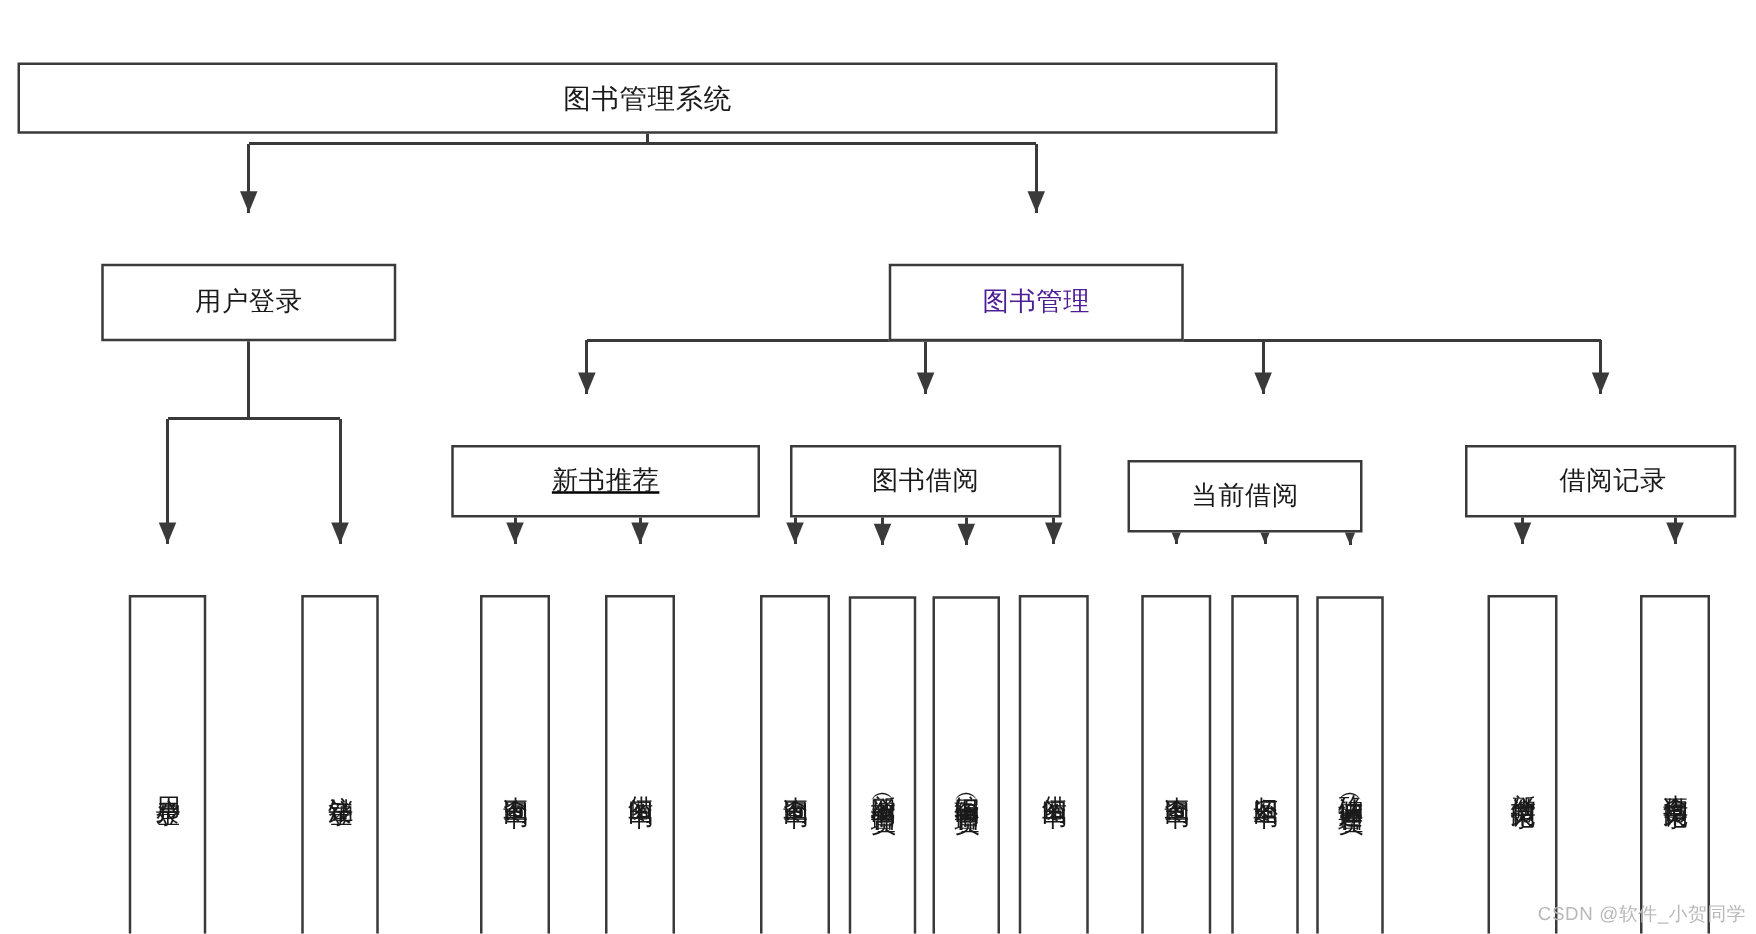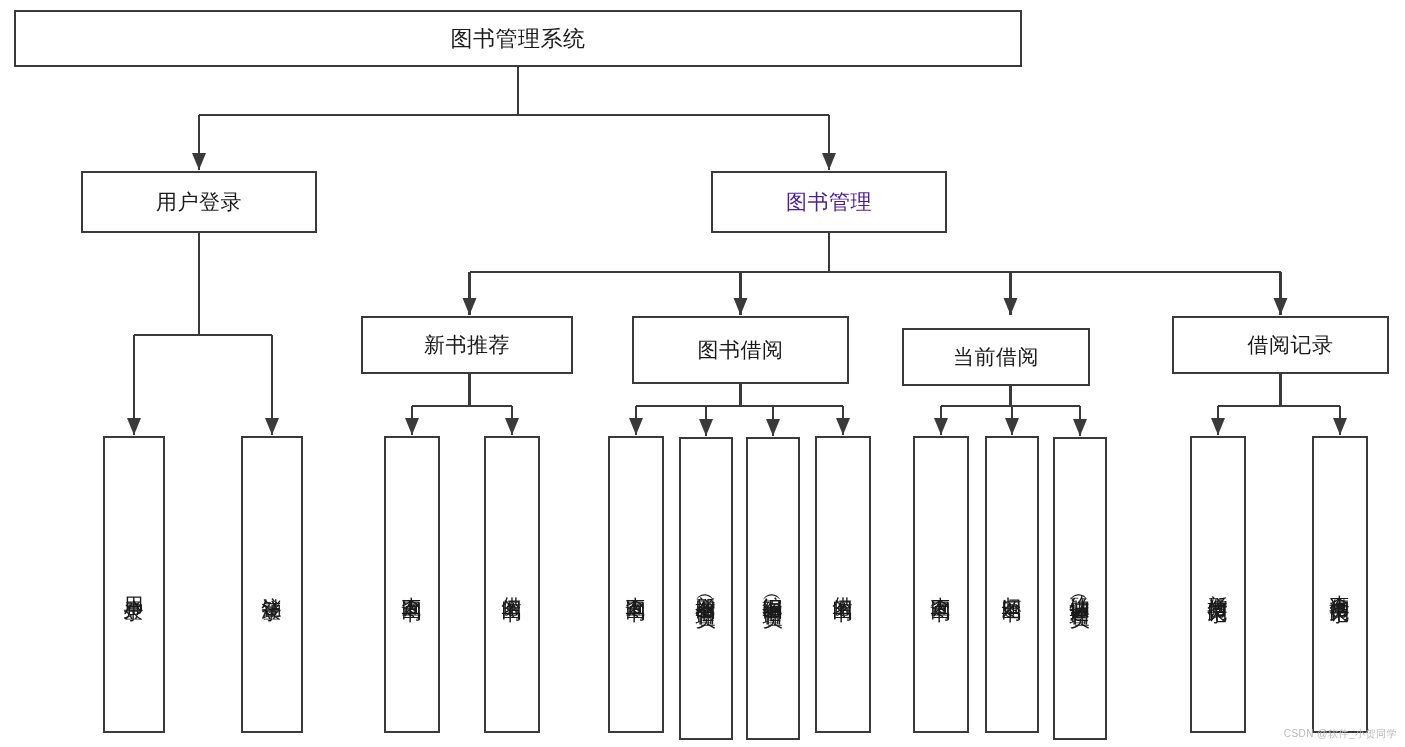--- a/index.html
+++ b/index.html
@@ -24,20 +24,21 @@
   }
   .node-box {
     position: absolute;
     box-sizing: border-box;
     background: #ffffff;
     border: 2px solid #3a3a3a;
     display: flex;
     align-items: center;
     justify-content: center;
     overflow: hidden;
+    margin-top: 40px;
   }
   .node-label {
     color: #1a1a1a;
     text-align: center;
     line-height: 1.18;
     white-space: nowrap;
   }
   .node-box.horizontal .node-label {
     font-size: 21px;
     letter-spacing: 0.5px;
@@ -50,21 +51,21 @@
     font-size: 20px;
     writing-mode: vertical-rl;
     text-orientation: upright;
     letter-spacing: 2px;
     line-height: 1;
   }
   #watermark {
     position: absolute;
     right: 8px;
     bottom: 6px;
-    font-size: 10px;
+    font-size: 15px;
     color: #b8b8b8;
     letter-spacing: 0.5px;
     white-space: nowrap;
     pointer-events: none;
   }
 </style>
 </head>
 <body>
 
 <div id="diagram-root">
@@ -125,24 +126,24 @@
   <div id="node-layer">
       <div class="node-box horizontal root" style="left: 14px; top: 10px; width: 1008px; height: 57px; border-color: rgb(58, 58, 58);">
         <span class="node-label" style="color: rgb(26, 26, 26);">图书管理系统</span>
       </div>
       <div class="node-box horizontal" style="left: 81px; top: 171px; width: 236px; height: 62px; border-color: rgb(58, 58, 58);">
         <span class="node-label" style="color: rgb(26, 26, 26);">用户登录</span>
       </div>
       <div class="node-box horizontal" style="left: 711px; top: 171px; width: 236px; height: 62px; border-color: rgb(58, 58, 58);">
         <span class="node-label" style="color: #4c1d95;">图书管理</span>
       </div>
-      <div class="node-box horizontal" style="left: 361px; top: 316px; width: 212px; height: 58px; border-color: rgb(58, 58, 58);">
+      <div class="node-box horizontal" style="left: 361px; top: 316px; width: 247px; height: 58px; border-color: rgb(58, 58, 58); text-decoration: underline;">
         <span class="node-label" style="color: rgb(26, 26, 26);">新书推荐</span>
       </div>
-      <div class="node-box horizontal" style="left: 632px; top: 316px; width: 217px; height: 68px; border-color: rgb(58, 58, 58);">
+      <div class="node-box horizontal" style="left: 632px; top: 316px; width: 217px; height: 58px; border-color: rgb(58, 58, 58);">
         <span class="node-label" style="color: rgb(26, 26, 26);">图书借阅</span>
       </div>
       <div class="node-box horizontal" style="left: 902px; top: 328px; width: 188px; height: 58px; border-color: rgb(58, 58, 58);">
         <span class="node-label" style="color: rgb(26, 26, 26);">当前借阅</span>
       </div>
       <div class="node-box horizontal" style="left: 1172px; top: 316px; width: 217px; height: 58px; border-color: rgb(58, 58, 58); padding-left: 20px;">
         <span class="node-label" style="color: rgb(26, 26, 26);">借阅记录</span>
       </div>
       <div class="node-box vertical" style="left: 103px; top: 436px; width: 62px; height: 297px; border-color: rgb(58, 58, 58);">
         <span class="node-label" style="color: rgb(26, 26, 26);">用户登录</span>

